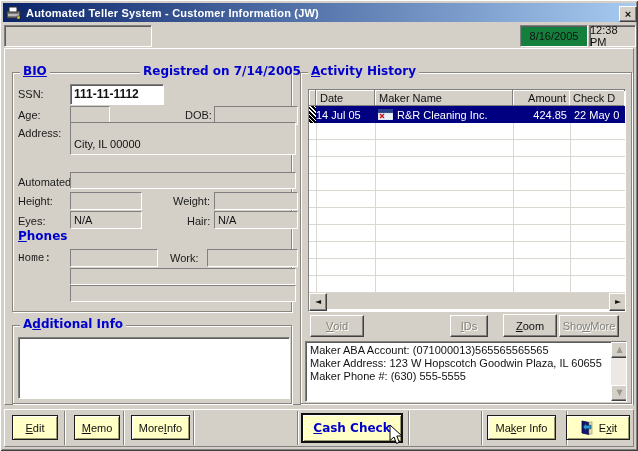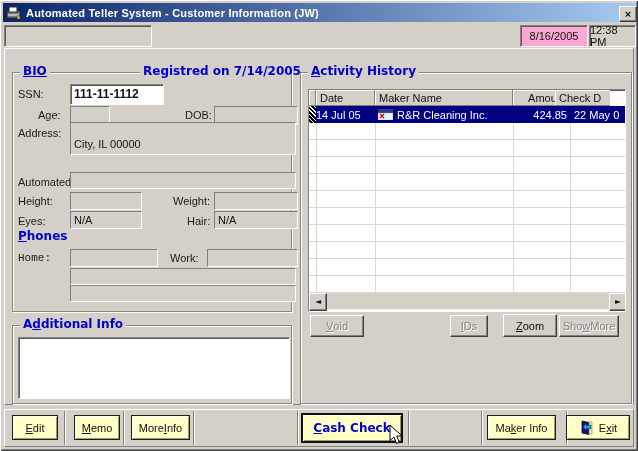--- a/index.html
+++ b/index.html
@@ -54,37 +54,37 @@
         <rect x="3" y="2" width="8" height="5" fill="#fff" stroke="#2a2a2a" stroke-width="1"></rect>
         <rect x="2" y="9" width="11" height="2" fill="#b8b8b8"></rect>
         <rect x="11" y="11" width="3" height="3" fill="#d6c64a" stroke="#2a2a2a" stroke-width="0.5"></rect>
       </svg>
     </span>
     <span class="titletext abs" style="left:23px;top:4px;">Automated Teller System - Customer Information (JW)</span>
     <div class="sbtn abs" style="left:616px;top:3px;width:16px;height:14px;font-weight:bold;font-size:11px;">×</div>
   </div>
 
   <div class="abs sunken deep" style="left:4px;top:25px;width:146px;height:20px;background:#d4d0c8;"></div>
-  <div class="abs sunken deep" style="left:520px;top:25px;width:66px;height:20px;background:#f9a8d4;display:flex;align-items:center;justify-content:center;">
+  <div class="abs sunken deep" style="left:520px;top:25px;width:66px;height:20px;background:#15803d;display:flex;align-items:center;justify-content:center;">
     <span>8/16/2005</span>
   </div>
   <div class="abs sunken deep" style="left:589px;top:25px;width:45px;height:20px;background:#d4d0c8;display:flex;align-items:center;justify-content:center;">
     <span>12:38 PM</span>
   </div>
 
   <div class="abs raised" style="left:4px;top:48px;width:628px;height:355px;"></div>
 
   <div class="abs group" style="left:12px;top:72px;width:278px;height:238px;"></div>
   <span class="abs blue glabel" style="left:20px;top:65px;text-decoration:underline;">BIO</span>
   <span class="abs blue glabel" style="left:140px;top:65px;width:150px;text-align:right;box-sizing:border-box;">Registred on 7/14/2005</span>
 
   <span class="abs lbl" style="left:18px;top:88px;">SSN:</span>
   <div class="abs sunken deep field wfield" style="left:70px;top:84px;width:86px;height:15px;font-weight:bold;font-size:12px;">111-11-1112</div>
 
-  <span class="abs lbl" style="left:18px;top:109px;margin-left:20px;">Age:</span>
+  <span class="abs lbl" style="left:18px;top:109px;">Age:</span>
   <div class="abs sunken field" style="left:70px;top:106px;width:32px;height:13px;"></div>
   <span class="abs lbl" style="left:185px;top:109px;">DOB:</span>
   <div class="abs sunken field" style="left:214px;top:106px;width:76px;height:13px;"></div>
 
   <span class="abs lbl" style="left:18px;top:127px;">Address:</span>
   <div class="abs sunken field" style="left:70px;top:122px;width:218px;height:27px;">
     <div style="height:13px;"></div>
     <div>City, IL 00000</div>
   </div>
 
@@ -115,21 +115,21 @@
 
   <div class="abs group" style="left:300px;top:72px;width:330px;height:330px;"></div>
   <span class="abs blue glabel" style="left:308px;top:65px;"><u>A</u>ctivity History</span>
 
   <div class="abs sunken deep" style="left:308px;top:89px;width:316px;height:221px;background:#fff;overflow:hidden;">
 
     <div class="hdrcell" style="left:0;width:7px;"></div>
     <div class="hdrcell" style="left:7px;width:59px;padding-left:4px;">Date</div>
     <div class="hdrcell" style="left:66px;width:138px;padding-left:4px;">Maker Name</div>
     <div class="hdrcell" style="left:204px;width:57px;justify-content:flex-end;padding-right:3px;">Amount</div>
-    <div class="hdrcell" style="left:246px;width:55px;padding-left:4px;border-right:none;">Check D</div>
+    <div class="hdrcell" style="left:260px;width:55px;padding-left:4px;border-right:none;">Check D</div>
 
     <div class="abs selrow" style="left:0;top:16px;width:316px;height:17px;">
       <div class="selcell" style="left:0;width:7px;background:repeating-linear-gradient(45deg,#fff 0 1px,#000 1px 3px);"></div>
       <div class="selcell" style="left:7px;width:59px;padding-left:0;box-sizing:border-box;">14 Jul 05</div>
       <div class="selcell" style="left:66px;width:138px;padding-left:3px;box-sizing:border-box;">
         <span style="margin-right:4px;display:inline-flex;">
           <svg width="15" height="11" viewBox="0 0 15 11">
             <rect x="0" y="0" width="15" height="11" fill="#c8ddf2"></rect>
             <rect x="0" y="0" width="15" height="4" fill="#27408b"></rect>
             <rect x="0" y="4" width="15" height="7" fill="#e8f0fa" stroke="#9ab" stroke-width="0.5" stroke-dasharray="1,1"></rect>
@@ -157,20 +157,35 @@
           <span class="arrowglyph">►</span>
         </div>
     </div>
   </div>
 
   <div class="sbtn abs disabled" style="left:310px;top:315px;width:52px;height:20px;"><u>V</u>oid</div>
   <div class="sbtn abs disabled" style="left:450px;top:315px;width:36px;height:20px;"><u>I</u>Ds</div>
   <div class="sbtn abs" style="left:503px;top:314px;width:52px;height:21px;"><u>Z</u>oom</div>
   <div class="sbtn abs disabled" style="left:559px;top:315px;width:58px;height:20px;">Sho<u>w</u> More</div>
 
+  <div class="abs sunken deep" style="left:305px;top:341px;width:320px;height:59px;background:#fff;overflow:hidden;">
+    <div style="padding:2px 4px;line-height:13px;white-space:nowrap;">
+      <div>Maker ABA Account: (071000013)565565565565</div>
+      <div>Maker Address: 123 W Hopscotch  Goodwin Plaza, IL 60655</div>
+      <div>Maker Phone #: (630) 555-5555</div>
+    </div>
+    <div class="abs" style="right:0;top:0;width:15px;height:57px;background:#ece9e4;">
+      <div class="sbtn abs" style="left:0;top:0;width:15px;height:14px;">
+          <span class="arrowglyph" style="color:#9a978f;">▲</span>
+        </div>
+      <div class="sbtn abs" style="left:0;top:43px;width:15px;height:14px;">
+          <span class="arrowglyph" style="color:#9a978f;">▼</span>
+        </div>
+    </div>
+  </div>
 
   <div class="abs raised" style="left:4px;top:409px;width:628px;height:36px;">
     <div class="abs groove" style="left:59px;top:1px;height:34px;"></div>
     <div class="abs groove" style="left:118px;top:1px;height:34px;"></div>
     <div class="abs groove" style="left:188px;top:1px;height:34px;"></div>
     <div class="abs groove" style="left:292px;top:1px;height:34px;"></div>
     <div class="abs groove" style="left:403px;top:1px;height:34px;"></div>
     <div class="abs groove" style="left:476px;top:1px;height:34px;"></div>
     <div class="abs groove" style="left:561px;top:1px;height:34px;"></div>
   </div>

